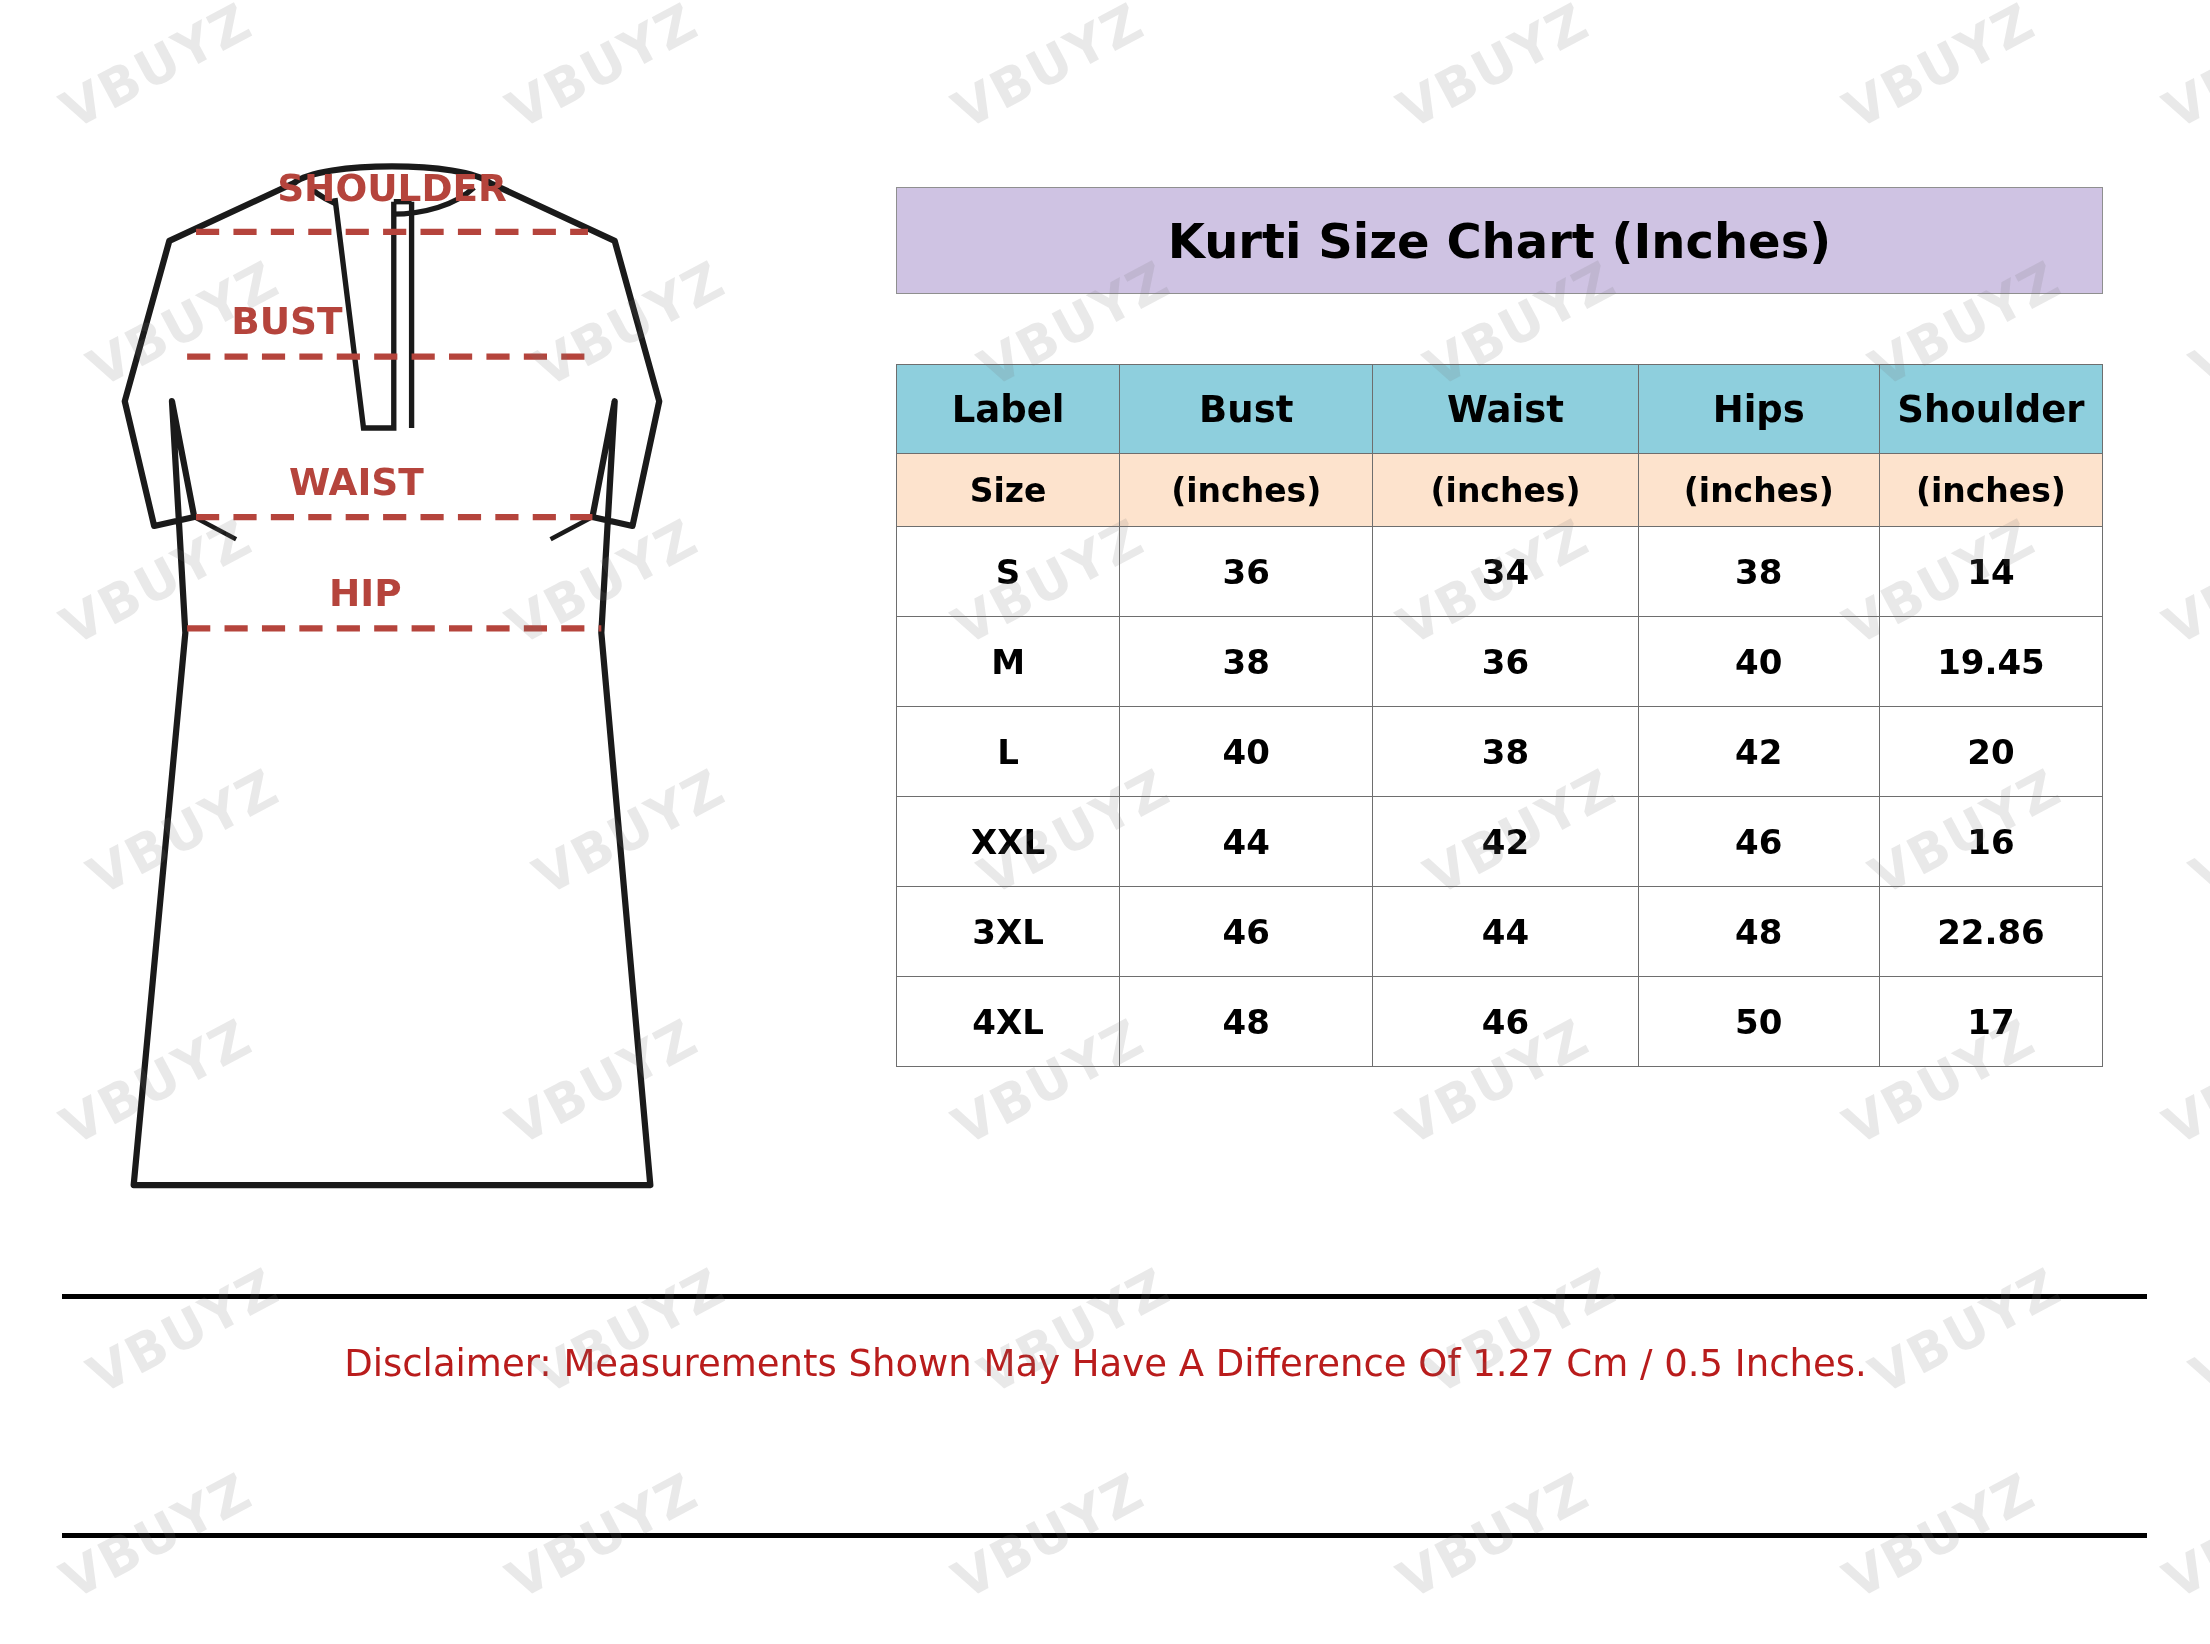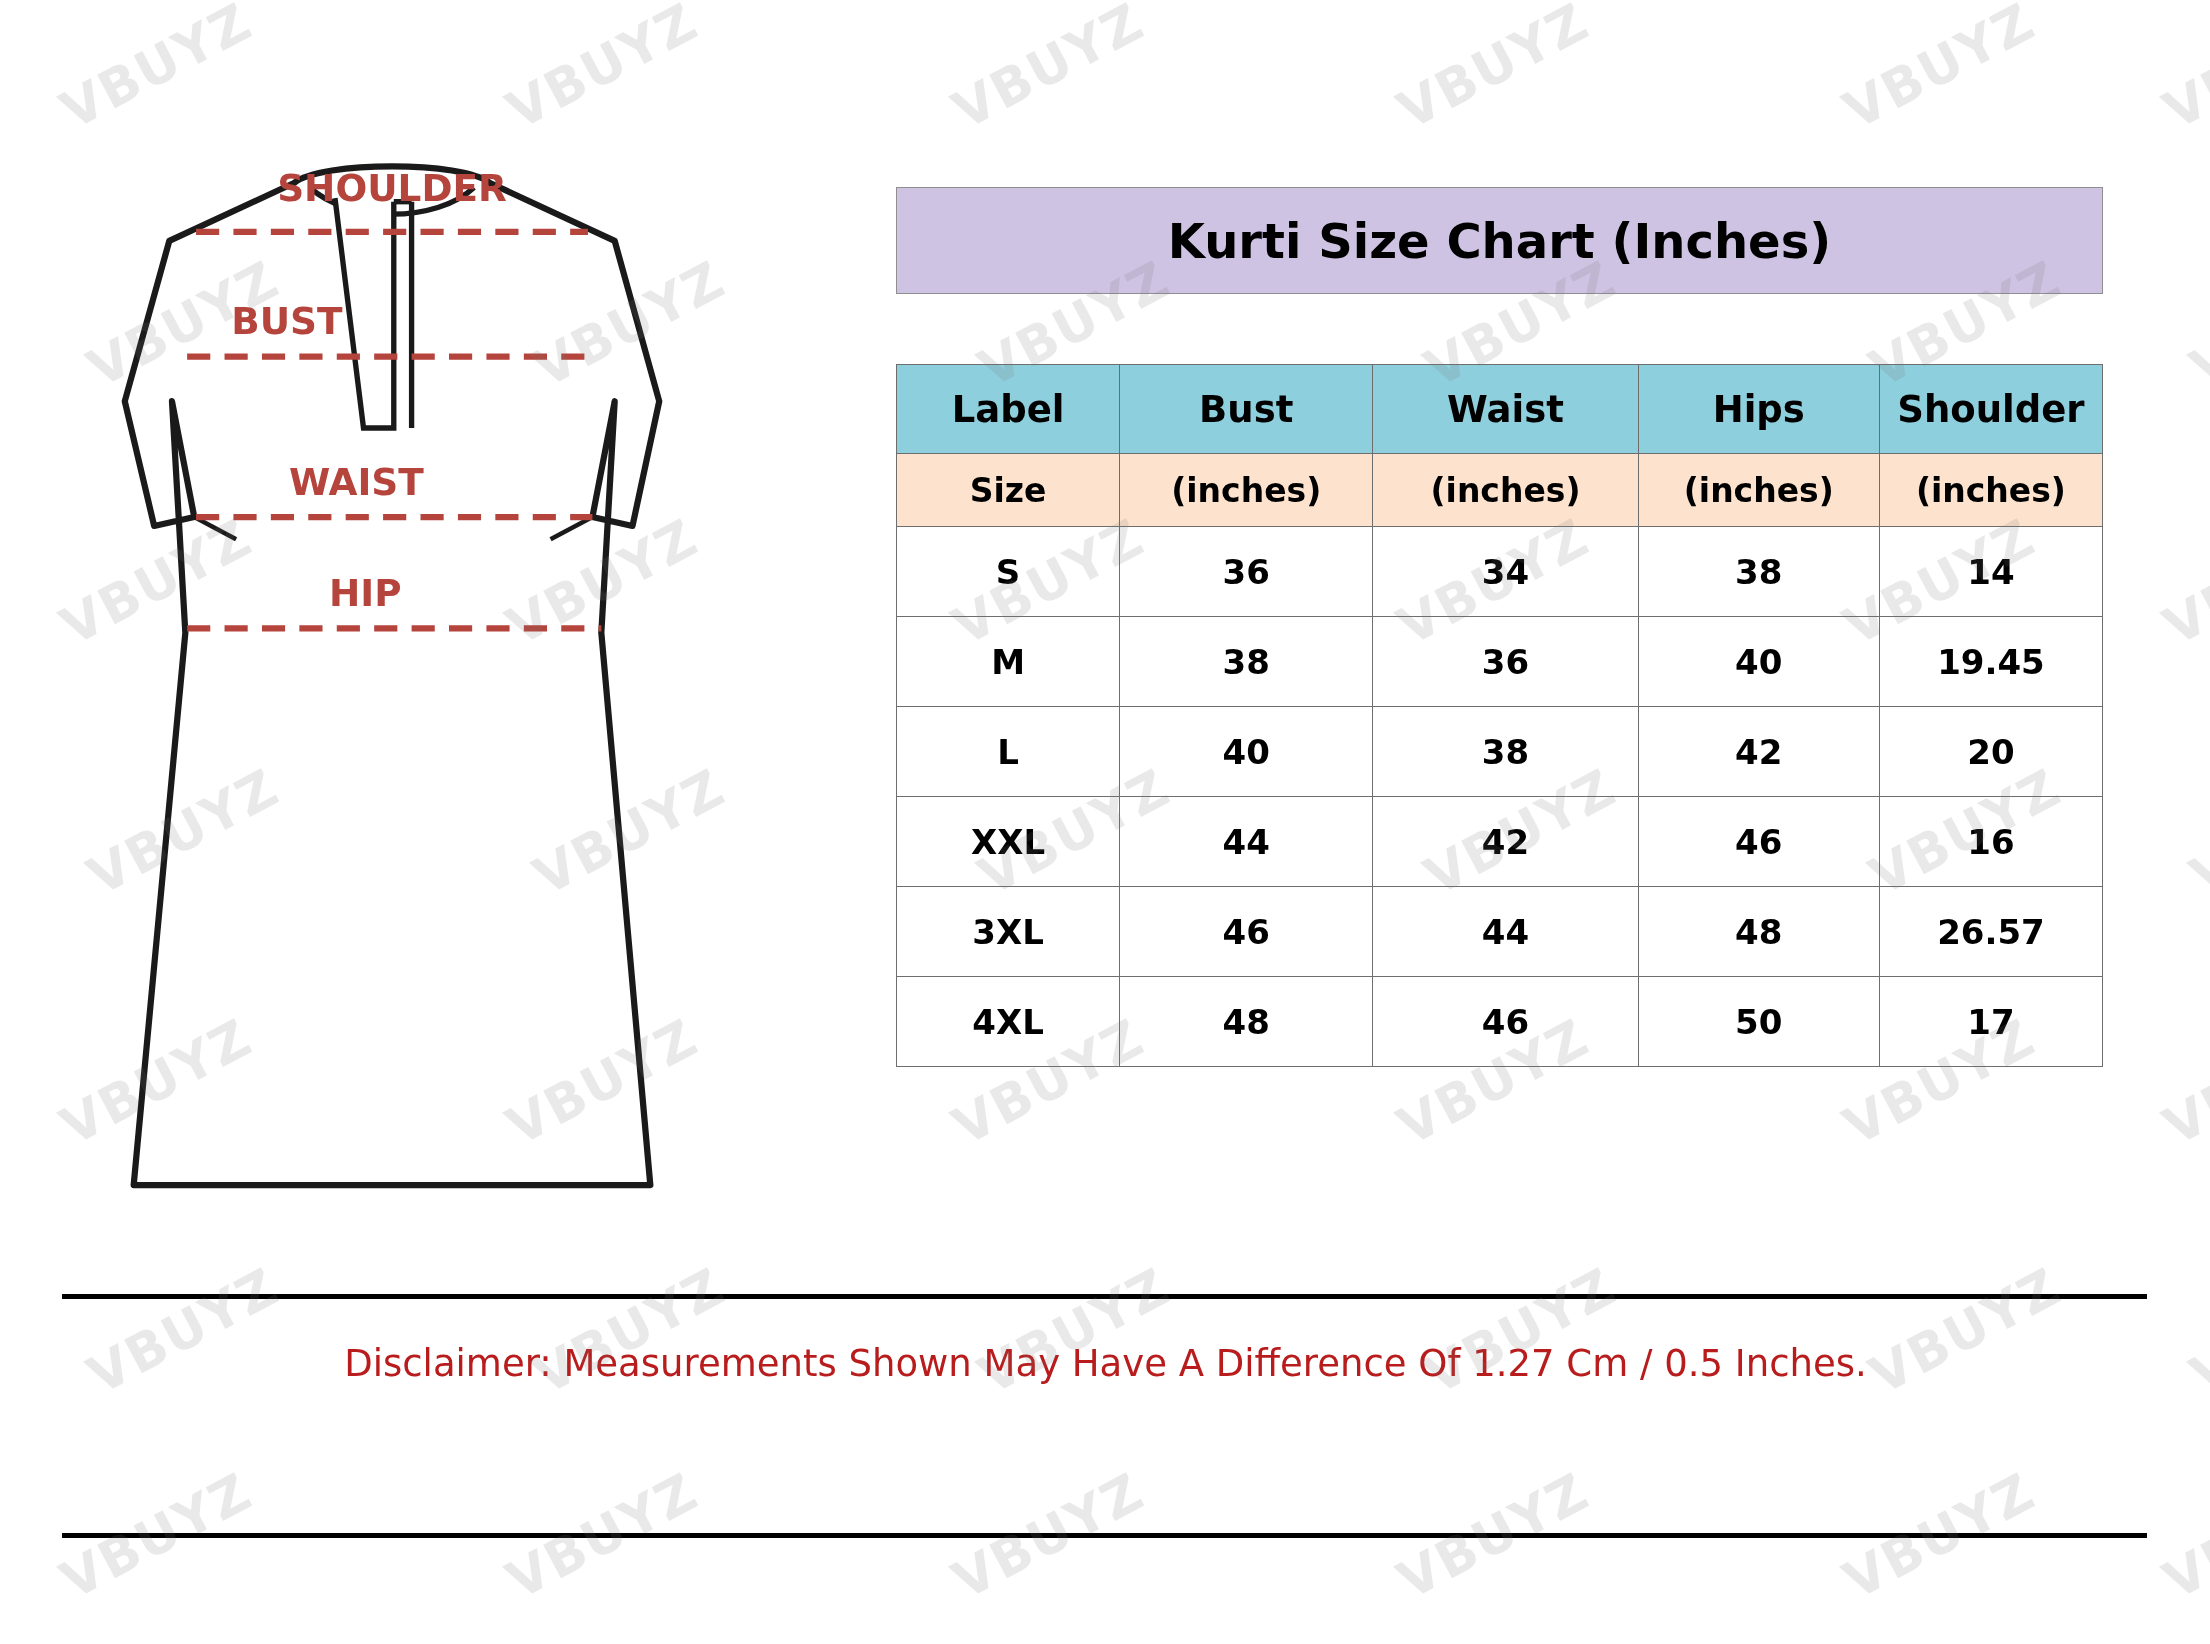--- a/index.html
+++ b/index.html
@@ -227,21 +227,21 @@
         <td>44</td>
         <td>42</td>
         <td>46</td>
         <td>16</td>
       </tr>
       <tr>
         <td>3XL</td>
         <td>46</td>
         <td>44</td>
         <td>48</td>
-        <td>26.57</td>
+        <td>22.86</td>
       </tr>
       <tr>
         <td>4XL</td>
         <td>48</td>
         <td>46</td>
         <td>50</td>
         <td>17</td>
       </tr>
     </tbody>
   </table>

